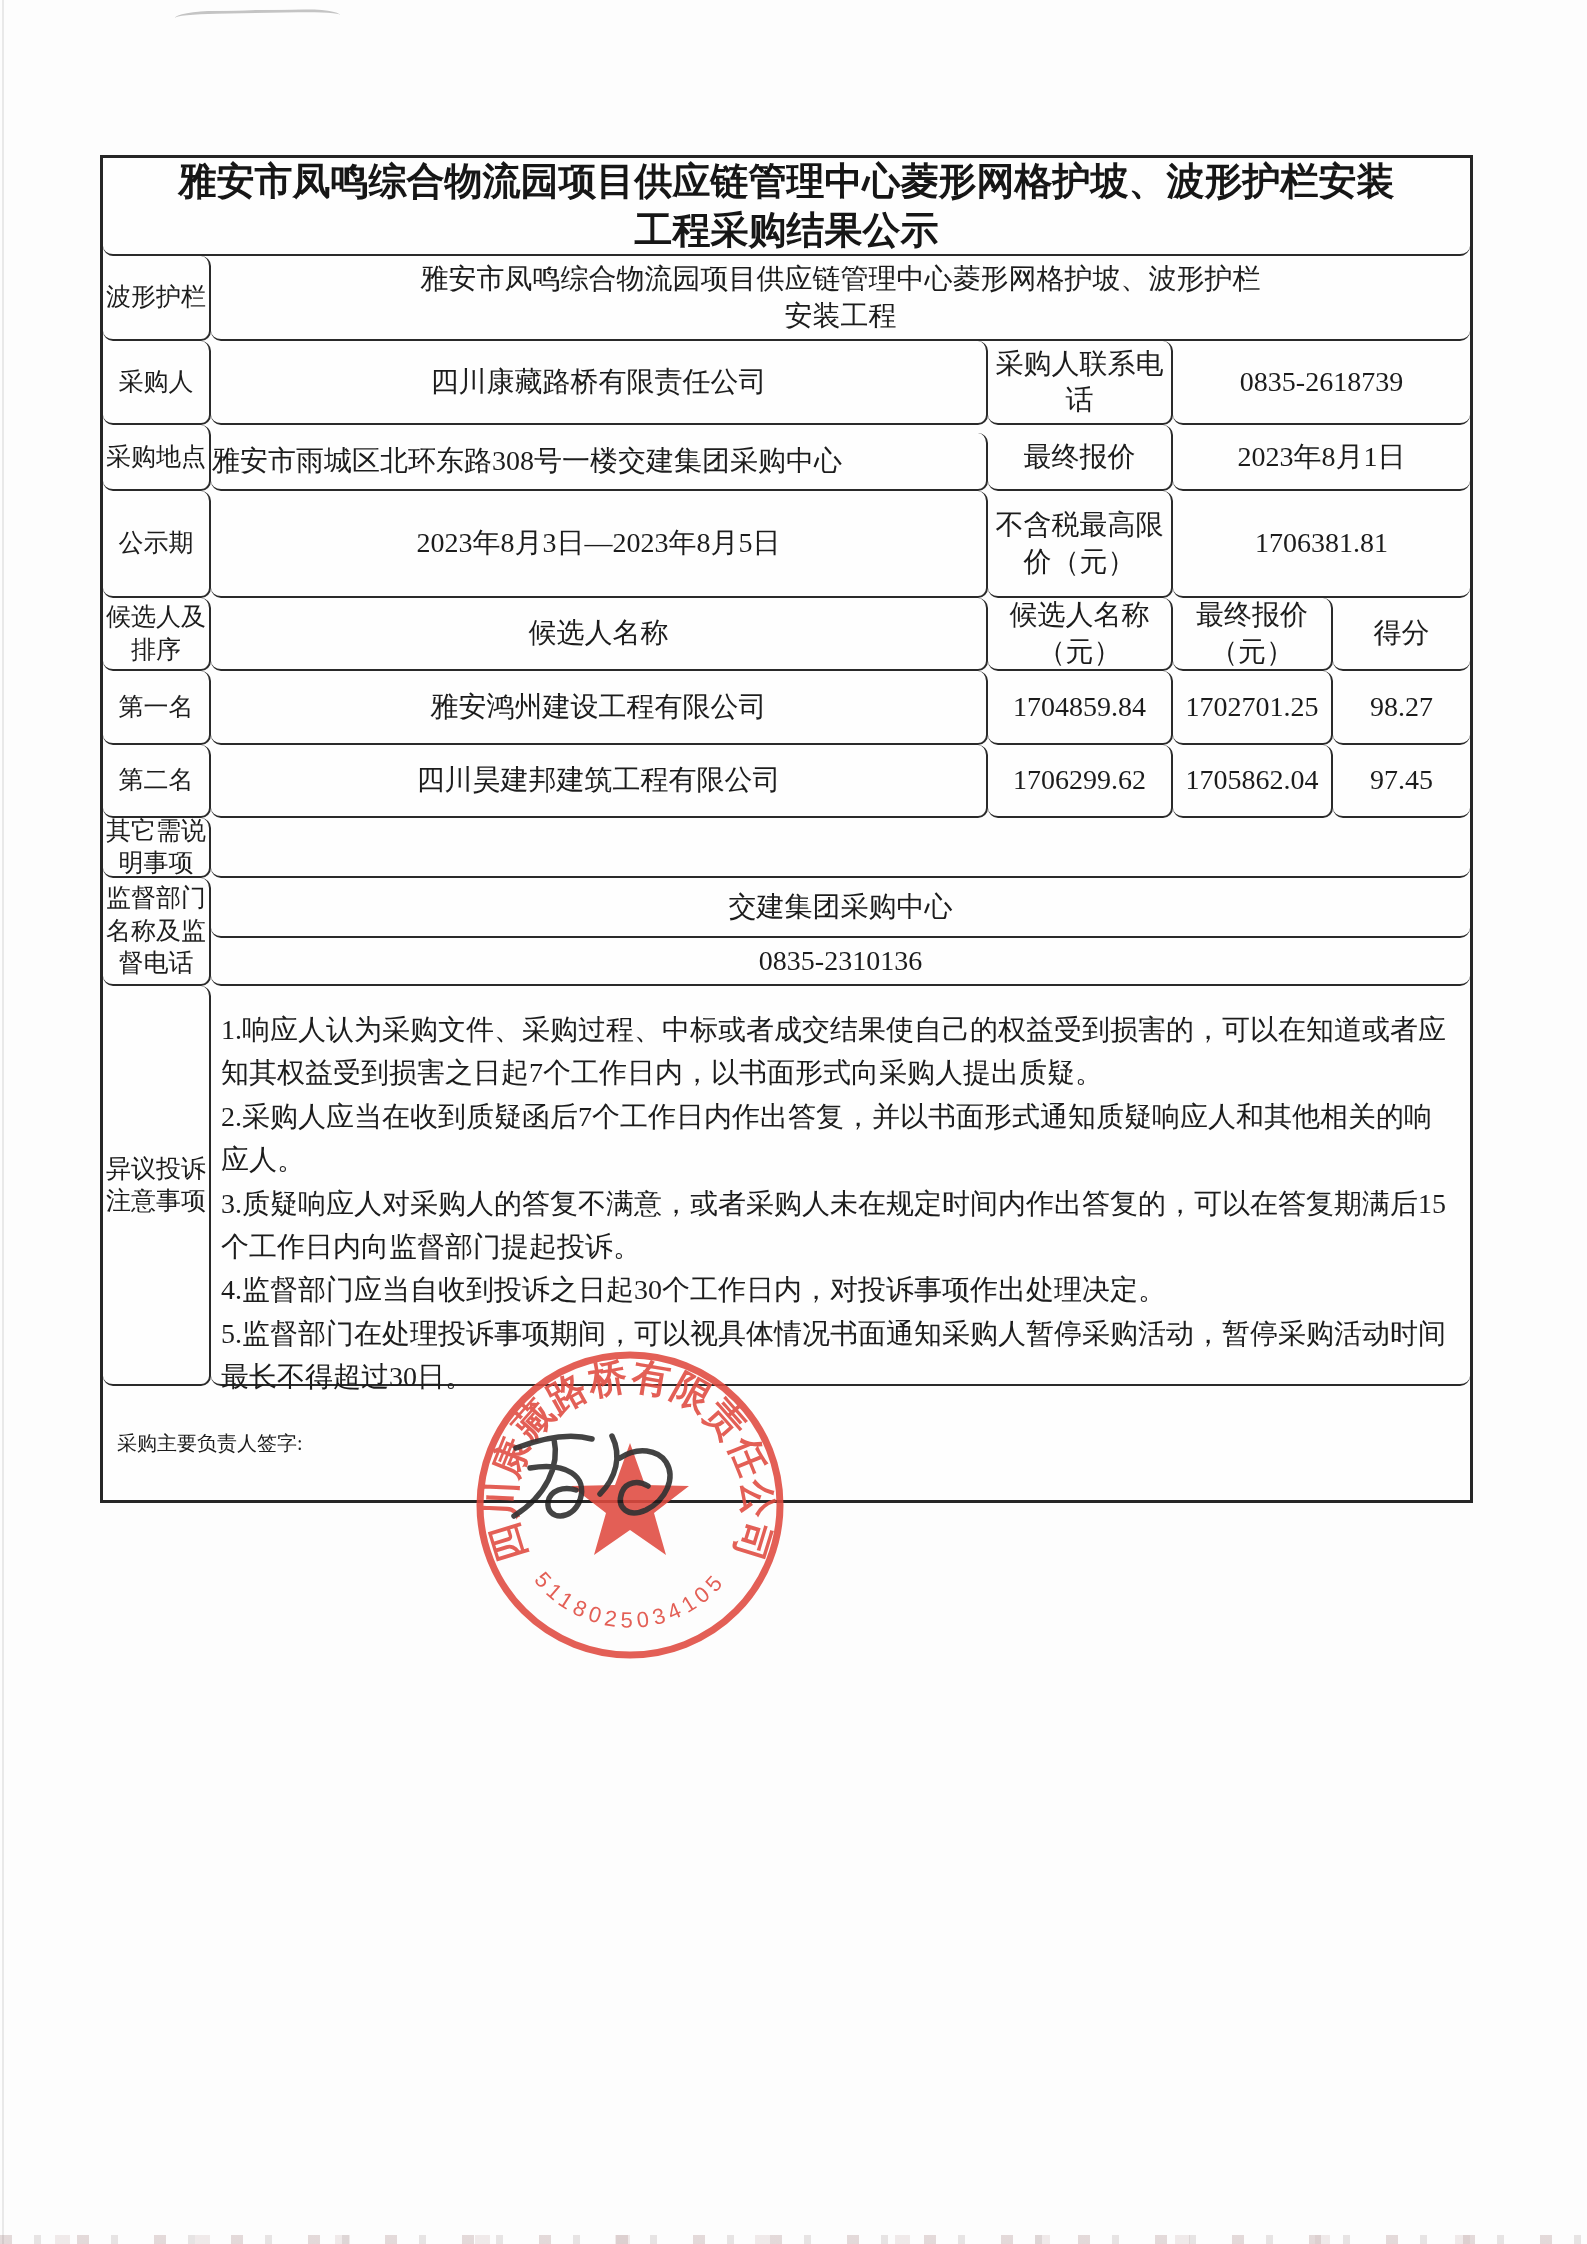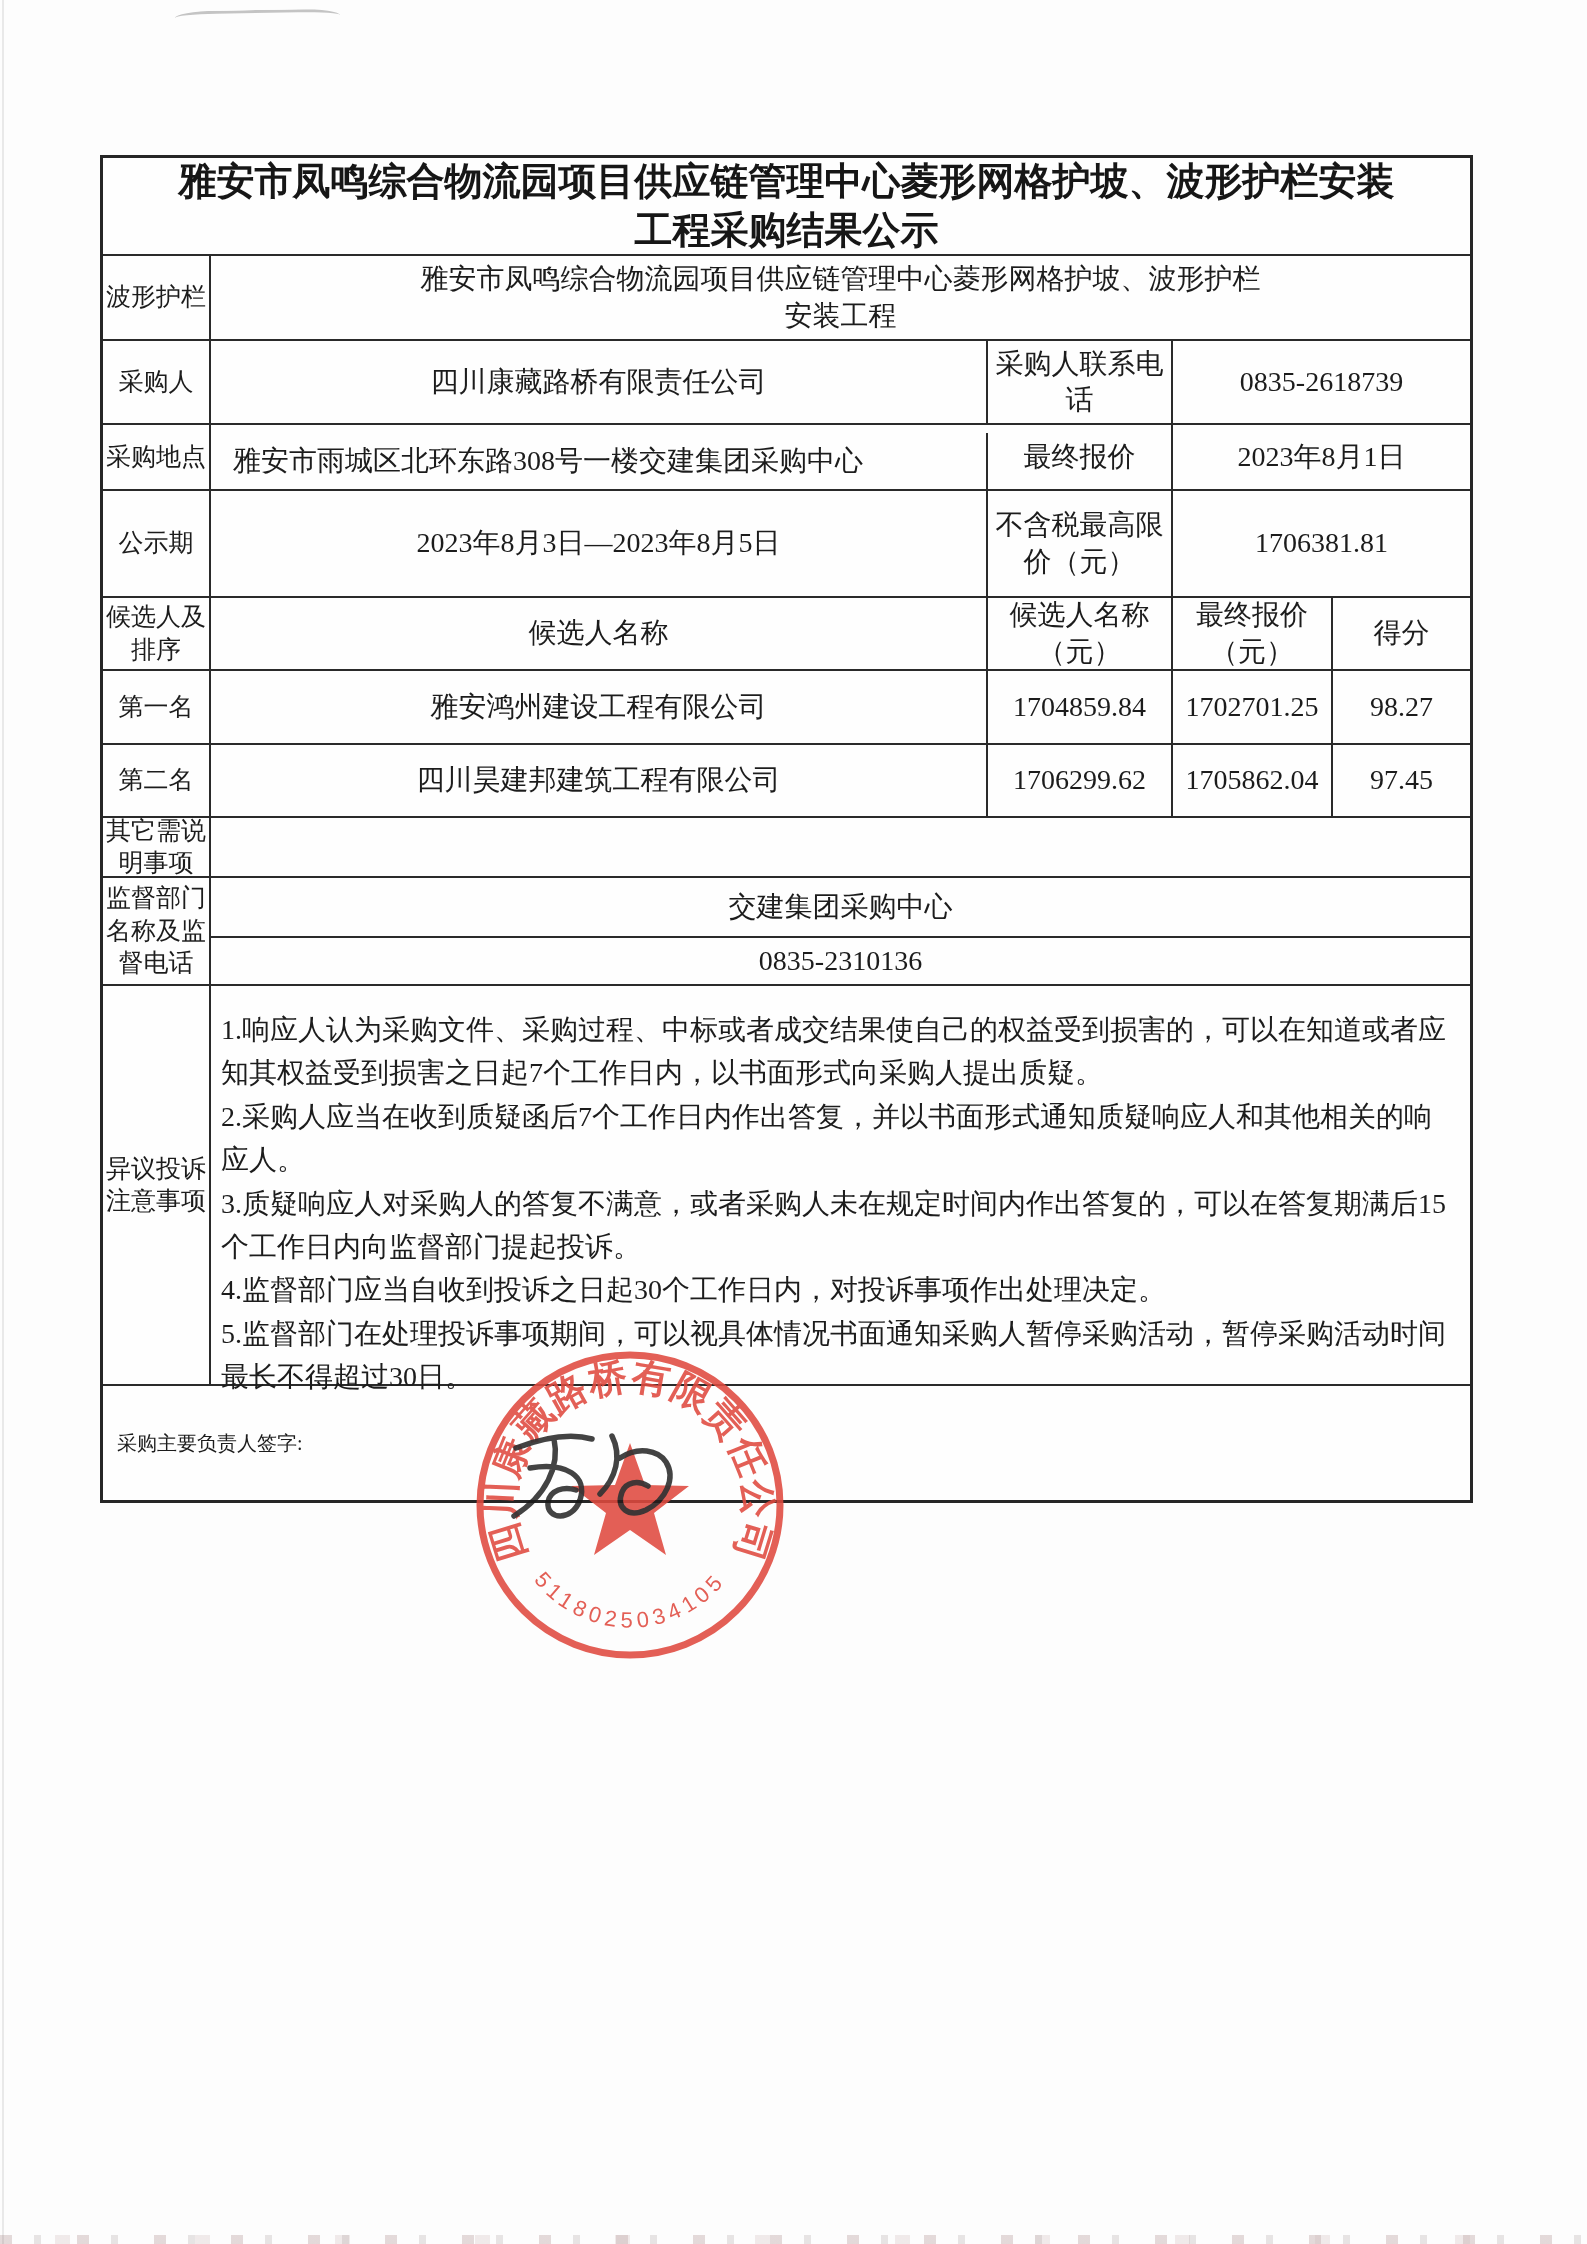--- a/index.html
+++ b/index.html
@@ -22,26 +22,26 @@
     position:absolute;left:100px;top:155px;width:1367px;
     display:grid;
     grid-template-columns:108px 777px 185px 160px 137px;
     grid-template-rows:98px 85px 84px 66px 107px 73px 74px 73px 60px 60px 48px 400px 114px;
     border:3px solid #262626;background:#fefefe;
   }
   .c{
     border-right:2px solid #2a2a2a;border-bottom:2px solid #2a2a2a;
     display:flex;align-items:center;justify-content:center;
     text-align:center;font-size:28px;line-height:1.3;padding:2px;
-    box-sizing:border-box;white-space:pre-line;
+    box-sizing:border-box;white-space:pre-line;border-radius:10px;
   }
   .nr{border-right:none;}
   .nb{border-bottom:none;}
   .lab{font-size:25px;}
-  .left{justify-content:flex-start;text-align:left;padding-left:22px;margin-top:8px;}
+  .left{justify-content:flex-start;text-align:left;padding-left:1px;margin-top:8px;}
   .title-cell{
     grid-column:1/6;grid-row:1;
     font-family:"Liberation Sans","DejaVu Sans",sans-serif;
     font-weight:bold;font-size:38px;line-height:1.28;color:#161616;
   }
   .notice-cell{
     align-items:flex-start;justify-content:flex-start;text-align:left;
     padding:22px 14px 6px 10px;font-size:28px;line-height:1.55;
   }
   .sig-cell{justify-content:flex-start;padding-left:14px;font-size:20px;}

